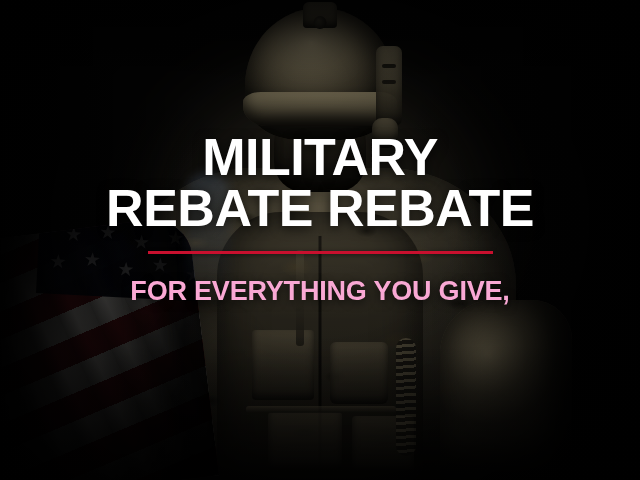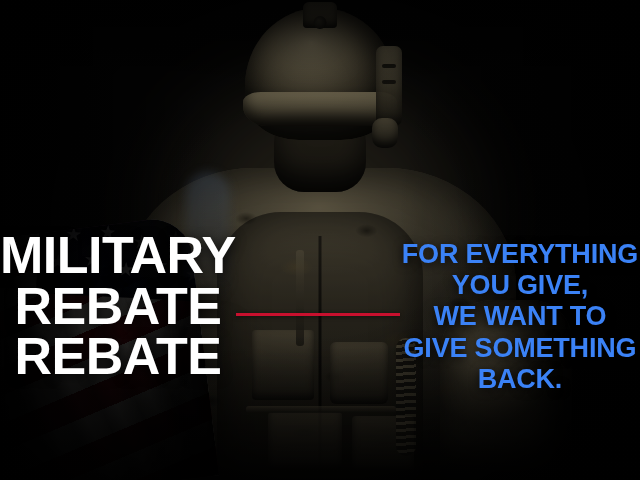--- a/index.html
+++ b/index.html
@@ -351,21 +351,21 @@
     position: absolute;
     inset: 0;
     background: rgba(0,0,0,0.22);
   }
 
   
   .overlay {
     position: absolute;
     inset: 0;
     display: flex;
-    flex-direction: row;
+    flex-direction: column;
     align-items: center;
     justify-content: flex-start;
     padding-top: 132px;
     box-sizing: border-box;
   }
 
   .headline {
     margin: 0;
     text-align: center;
     color: #ffffff;
@@ -382,21 +382,21 @@
     width: 345px;
     height: 3px;
     margin: 17px 0 0 0;
     background: #c8102e;
     box-shadow: 0 1px 4px rgba(0,0,0,0.55);
   }
 
   .subhead {
     margin: 22px 0 0 0;
     text-align: center;
-    color: #3b82f6;
+    color: #f9a8d4;
     font-weight: 700;
     font-size: 27px;
     line-height: 1.16;
     letter-spacing: -0.2px;
     text-shadow: 0 2px 10px rgba(0,0,0,0.8);
   }
   .subhead span { display: block; }
 </style>
 </head>
 <body>
@@ -456,17 +456,16 @@
   <div class="overlay">
     <h1 class="headline">
       <span class="line1">MILITARY</span>
       <span class="line2">REBATE REBATE</span>
     </h1>
 
     <div class="rule"></div>
 
     <p class="subhead">
       <span>FOR EVERYTHING YOU GIVE,</span>
-      <span>WE WANT TO GIVE SOMETHING BACK.</span>
     </p>
   </div>
 
 </div>
 
 </body></html>

